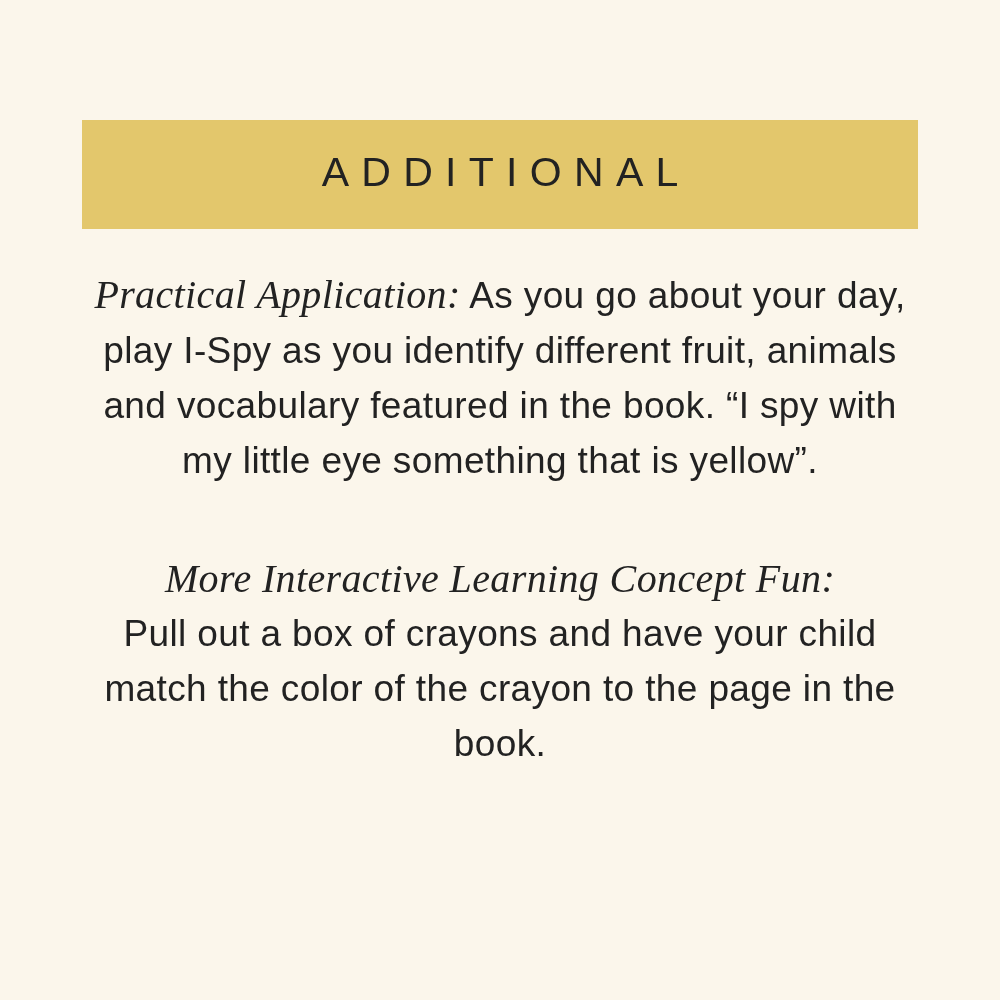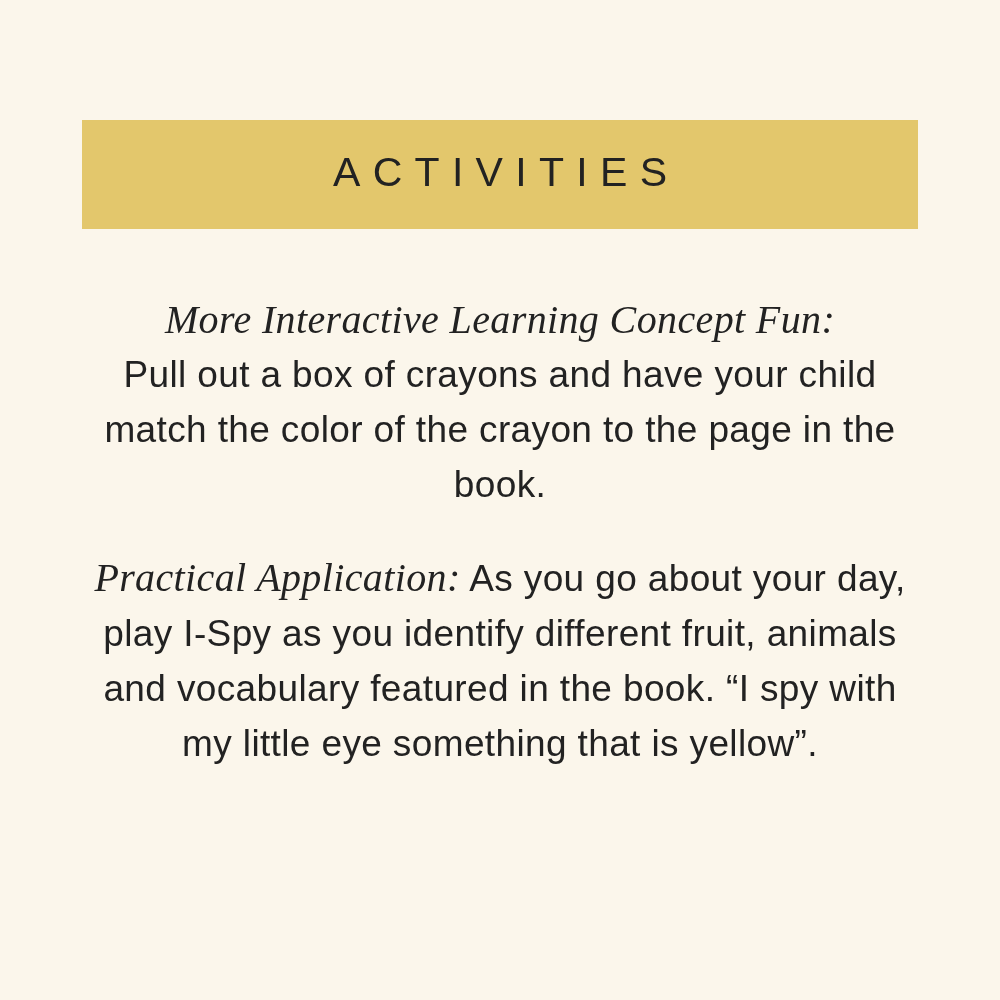--- a/index.html
+++ b/index.html
@@ -66,30 +66,30 @@
   .lead-block {
     display: block;
   }
 </style>
 </head>
 <body>
 
 <div class="canvas">
 
   <div class="banner">
-    <span class="banner-line">ACTIVITIES</span>
+    <span class="banner-line">ADDITIONAL</span>
   </div>
 
   <div class="content">
 
+    <p class="paragraph paragraph-1">
+      <span class="lead-italic">Practical Application:</span>
+      <span>As you go about your day, play I-Spy as you identify different fruit, animals and vocabulary featured in the book. “I spy with my little eye something that is yellow”.</span>
+    </p>
+
     <p class="paragraph paragraph-2">
       <span class="lead-italic lead-block">More Interactive Learning Concept Fun:</span>
       <span>Pull out a box of crayons and have your child match the color of the crayon to the page in the book.</span>
-    </p>
-
-    <p class="paragraph paragraph-1">
-      <span class="lead-italic">Practical Application:</span>
-      <span>As you go about your day, play I-Spy as you identify different fruit, animals and vocabulary featured in the book. “I spy with my little eye something that is yellow”.</span>
     </p>
 
   </div>
 
 </div>
 
 </body></html>

